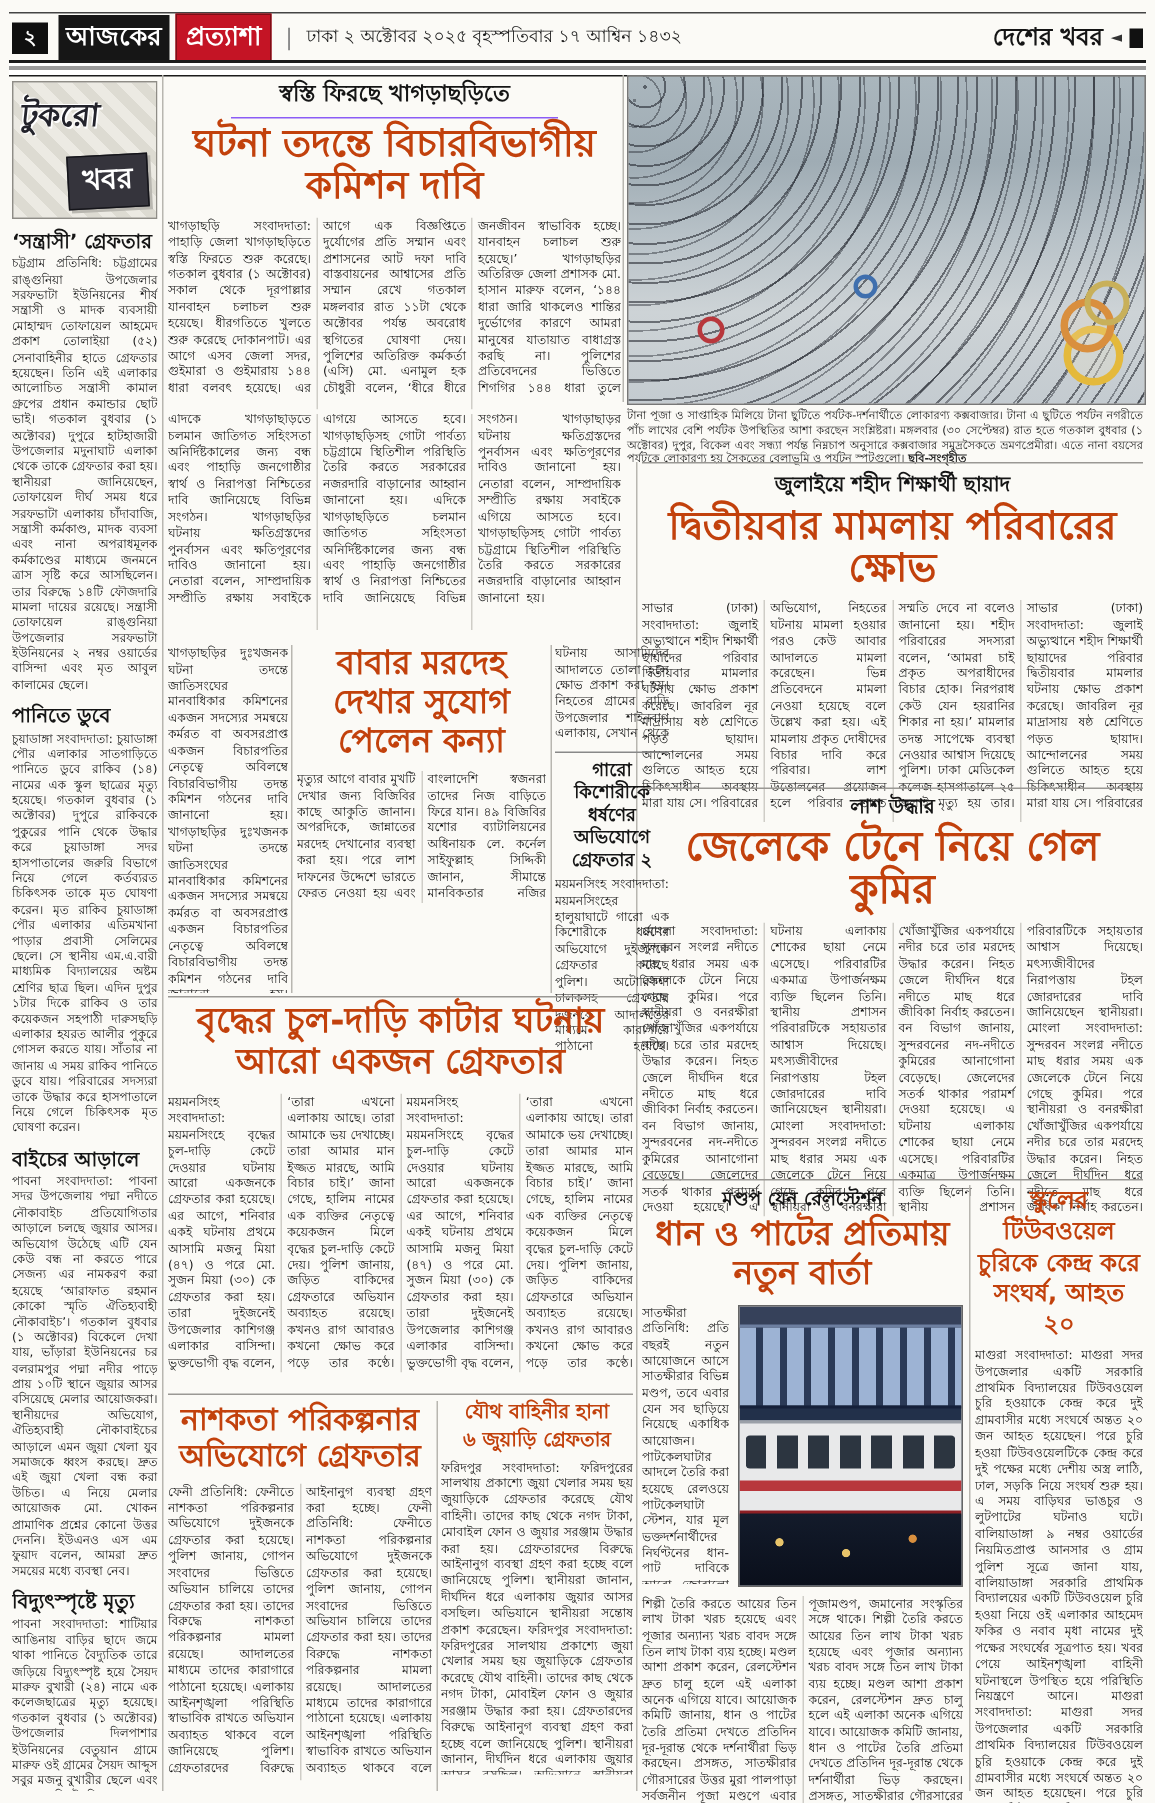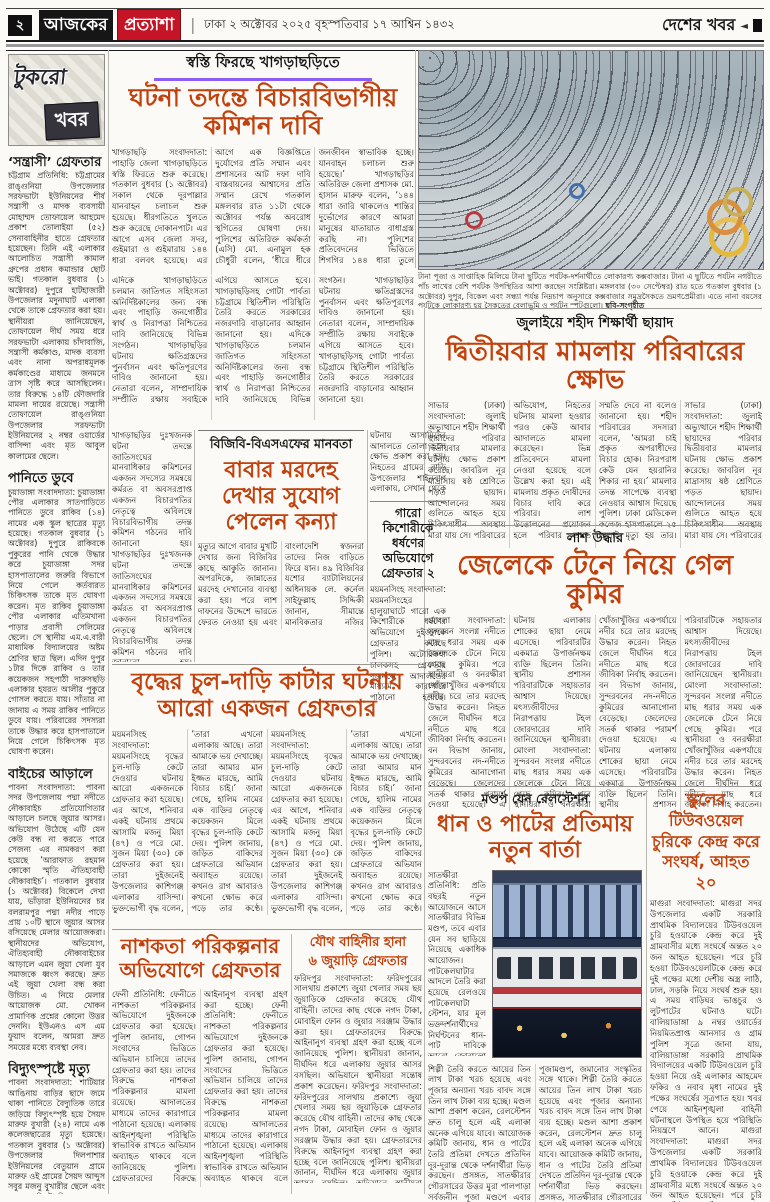--- a/index.html
+++ b/index.html
@@ -35,21 +35,21 @@
   .raillogo .t1{position:absolute;top:6px;left:5px;font-size:21px;font-weight:900;color:#23232b;
                 transform:skewX(-6deg);text-shadow:1px 1px 0 #fff,-1px -1px 0 #fff;}
   .raillogo .t2{position:absolute;bottom:6px;right:5px;font-size:19px;font-weight:900;color:#fff;
                 background:#35343c;border:1px solid #15151a;padding:1px 9px;transform:rotate(-3deg);
                 box-shadow:2px 2px 0 #b9b7b0;}
   .ritem{margin-top:9px;}
   .ritem h3{margin:0 0 2px;font-size:13px;line-height:1.1;font-weight:800;}
   .ritem .rb{font-size:8px;line-height:1.3;text-align:justify;}
   
   .a1{position:absolute;left:112px;top:50px;width:302px;height:220px;}
-  .a1 .kick{font-size:15px;border-bottom:3px solid #8b5cf6;width:72%;margin:0 auto 3px;padding-bottom:3px;}
+  .a1 .kick{font-size:15px;border-bottom:1px solid #8b5cf6;width:72%;margin:0 auto 3px;padding-bottom:3px;}
   .a1 .hl{font-size:25px;line-height:1.12;margin:2px 0 7px;}
   .a1 .bd{columns:3;height:128px;}
   .photo1{position:absolute;left:418px;top:50px;width:344px;height:218px;border:1px solid #777;
     background:
       repeating-radial-gradient(circle at 11px 7px, rgba(25,28,36,.55) 0 1.3px, transparent 1.3px 13px),
       repeating-radial-gradient(circle at 4px 16px, rgba(40,44,52,.45) 0 1.1px, transparent 1.1px 17px),
       linear-gradient(180deg,#aab6bd 0%,#9facb4 26%,#b7c1c7 48%,#cdd3d6 72%,#c4cbd0 100%);}
   .ring{position:absolute;border-radius:50%;}
   .cap1{position:absolute;left:418px;top:272px;width:344px;height:36px;font-size:7.5px;line-height:1.3;
         text-align:justify;color:#222;}
@@ -185,21 +185,20 @@
     <div class="bd">সাভার (ঢাকা) সংবাদদাতা: জুলাই অভ্যুত্থানে শহীদ শিক্ষার্থী ছায়াদের পরিবার দ্বিতীয়বার মামলার ঘটনায় ক্ষোভ প্রকাশ করেছে। জাবরিল নূর মাদ্রাসায় ষষ্ঠ শ্রেণিতে পড়ত ছায়াদ। আন্দোলনের সময় গুলিতে আহত হয়ে চিকিৎসাধীন অবস্থায় মারা যায় সে। পরিবারের অভিযোগ, নিহতের ঘটনায় মামলা হওয়ার পরও কেউ আবার আদালতে মামলা করেছেন। ভিন্ন প্রতিবেদনে মামলা নেওয়া হয়েছে বলে উল্লেখ করা হয়। এই মামলায় প্রকৃত দোষীদের বিচার দাবি করে পরিবার। লাশ উত্তোলনের প্রয়োজন হলে পরিবার তাতে সম্মতি দেবে না বলেও জানানো হয়। শহীদ পরিবারের সদস্যরা বলেন, ‘আমরা চাই প্রকৃত অপরাধীদের বিচার হোক। নিরপরাধ কেউ যেন হয়রানির শিকার না হয়।’ মামলার তদন্ত সাপেক্ষে ব্যবস্থা নেওয়ার আশ্বাস দিয়েছে পুলিশ। ঢাকা মেডিকেল কলেজ হাসপাতালে ২৫ জুলাই মৃত্যু হয় তার। সাভার (ঢাকা) সংবাদদাতা: জুলাই অভ্যুত্থানে শহীদ শিক্ষার্থী ছায়াদের পরিবার দ্বিতীয়বার মামলার ঘটনায় ক্ষোভ প্রকাশ করেছে। জাবরিল নূর মাদ্রাসায় ষষ্ঠ শ্রেণিতে পড়ত ছায়াদ। আন্দোলনের সময় গুলিতে আহত হয়ে চিকিৎসাধীন অবস্থায় মারা যায় সে। পরিবারের অভিযোগ, নিহতের ঘটনায় মামলা হওয়ার পরও কেউ আবার আদালতে মামলা করেছেন। ভিন্ন প্রতিবেদনে মামলা নেওয়া হয়েছে বলে উল্লেখ করা হয়। এই মামলায় প্রকৃত দোষীদের বিচার দাবি করে পরিবার। লাশ উত্তোলনের প্রয়োজন হলে পরিবার তাতে সম্মতি দেবে না বলেও জানানো হয়। শহীদ পরিবারের সদস্যরা বলেন, ‘আমরা চাই প্রকৃত অপরাধীদের বিচার হোক। নিরপরাধ কেউ যেন হয়রানির শিকার না হয়।’ মামলার তদন্ত সাপেক্ষে ব্যবস্থা নেওয়ার আশ্বাস দিয়েছে পুলিশ। ঢাকা মেডিকেল কলেজ হাসপাতালে ২৫ জুলাই মৃত্যু হয় তার।</div>
   </div>
   <div class="vr" style="left:424px;top:308px;height:886px;"></div>
 
   <div class="a1c2">
     <div class="bd">খাগড়াছড়ির দুঃখজনক ঘটনা তদন্তে জাতিসংঘের মানবাধিকার কমিশনের একজন সদস্যের সমন্বয়ে কর্মরত বা অবসরপ্রাপ্ত একজন বিচারপতির নেতৃত্বে অবিলম্বে বিচারবিভাগীয় তদন্ত কমিশন গঠনের দাবি জানানো হয়। খাগড়াছড়ির দুঃখজনক ঘটনা তদন্তে জাতিসংঘের মানবাধিকার কমিশনের একজন সদস্যের সমন্বয়ে কর্মরত বা অবসরপ্রাপ্ত একজন বিচারপতির নেতৃত্বে অবিলম্বে বিচারবিভাগীয় তদন্ত কমিশন গঠনের দাবি জানানো হয়। খাগড়াছড়ির দুঃখজনক ঘটনা তদন্তে জাতিসংঘের মানবাধিকার কমিশনের একজন সদস্যের সমন্বয়ে কর্মরত বা অবসরপ্রাপ্ত একজন বিচারপতির নেতৃত্বে অবিলম্বে বিচারবিভাগীয় তদন্ত কমিশন গঠনের দাবি জানানো হয়।</div>
   </div>
   <div class="vr" style="left:194px;top:430px;height:232px;"></div>
 
   <div class="a3">
-    <div class="kick">বিজিবি-বিএসএফের মানবতা</div>
     <h1 class="hl">বাবার মরদেহ দেখার সুযোগ পেলেন কন্যা</h1>
     <div class="bd">মৃত্যুর আগে বাবার মুখটি দেখার জন্য বিজিবির কাছে আকুতি জানান। অপরদিকে, জান্নাতের মরদেহ দেখানোর ব্যবস্থা করা হয়। পরে লাশ দাফনের উদ্দেশে ভারতে ফেরত নেওয়া হয় এবং বাংলাদেশি স্বজনরা তাদের নিজ বাড়িতে ফিরে যান। ৪৯ বিজিবির যশোর ব্যাটালিয়নের অধিনায়ক লে. কর্নেল সাইফুল্লাহ সিদ্দিকী জানান, সীমান্তে মানবিকতার নজির স্থাপন করেছে বিজিবি-বিএসএফ।</div>
   </div>
   <div class="vr" style="left:367px;top:430px;height:232px;"></div>
 
   <div class="a4">
     <div class="pre">ঘটনায় আসামিদের আদালতে তোলা হলে ক্ষোভ প্রকাশ করা হয়। নিহতের গ্রামের বাড়ি উপজেলার শাইনবাগ এলাকায়, সেখান থেকে তার জানাজা শেষে দাফন করা হয়।</div>
     <h4>গারো কিশোরীকে ধর্ষণের অভিযোগে গ্রেফতার ২</h4>
     <div class="bd">ময়মনসিংহ সংবাদদাতা: ময়মনসিংহের হালুয়াঘাটে গারো এক কিশোরীকে ধর্ষণের অভিযোগে দুইজনকে গ্রেফতার করেছে পুলিশ। অটোরিকশা চালকসহ গ্রেফতার দুজনকে আদালতের মাধ্যমে কারাগারে পাঠানো হয়েছে। ময়মনসিংহ সংবাদদাতা: ময়মনসিংহের হালুয়াঘাটে গারো এক কিশোরীকে ধর্ষণের অভিযোগে দুইজনকে গ্রেফতার করেছে পুলিশ। অটোরিকশা চালকসহ গ্রেফতার দুজনকে আদালতের মাধ্যমে কারাগারে পাঠানো হয়েছে।</div>
   </div>

